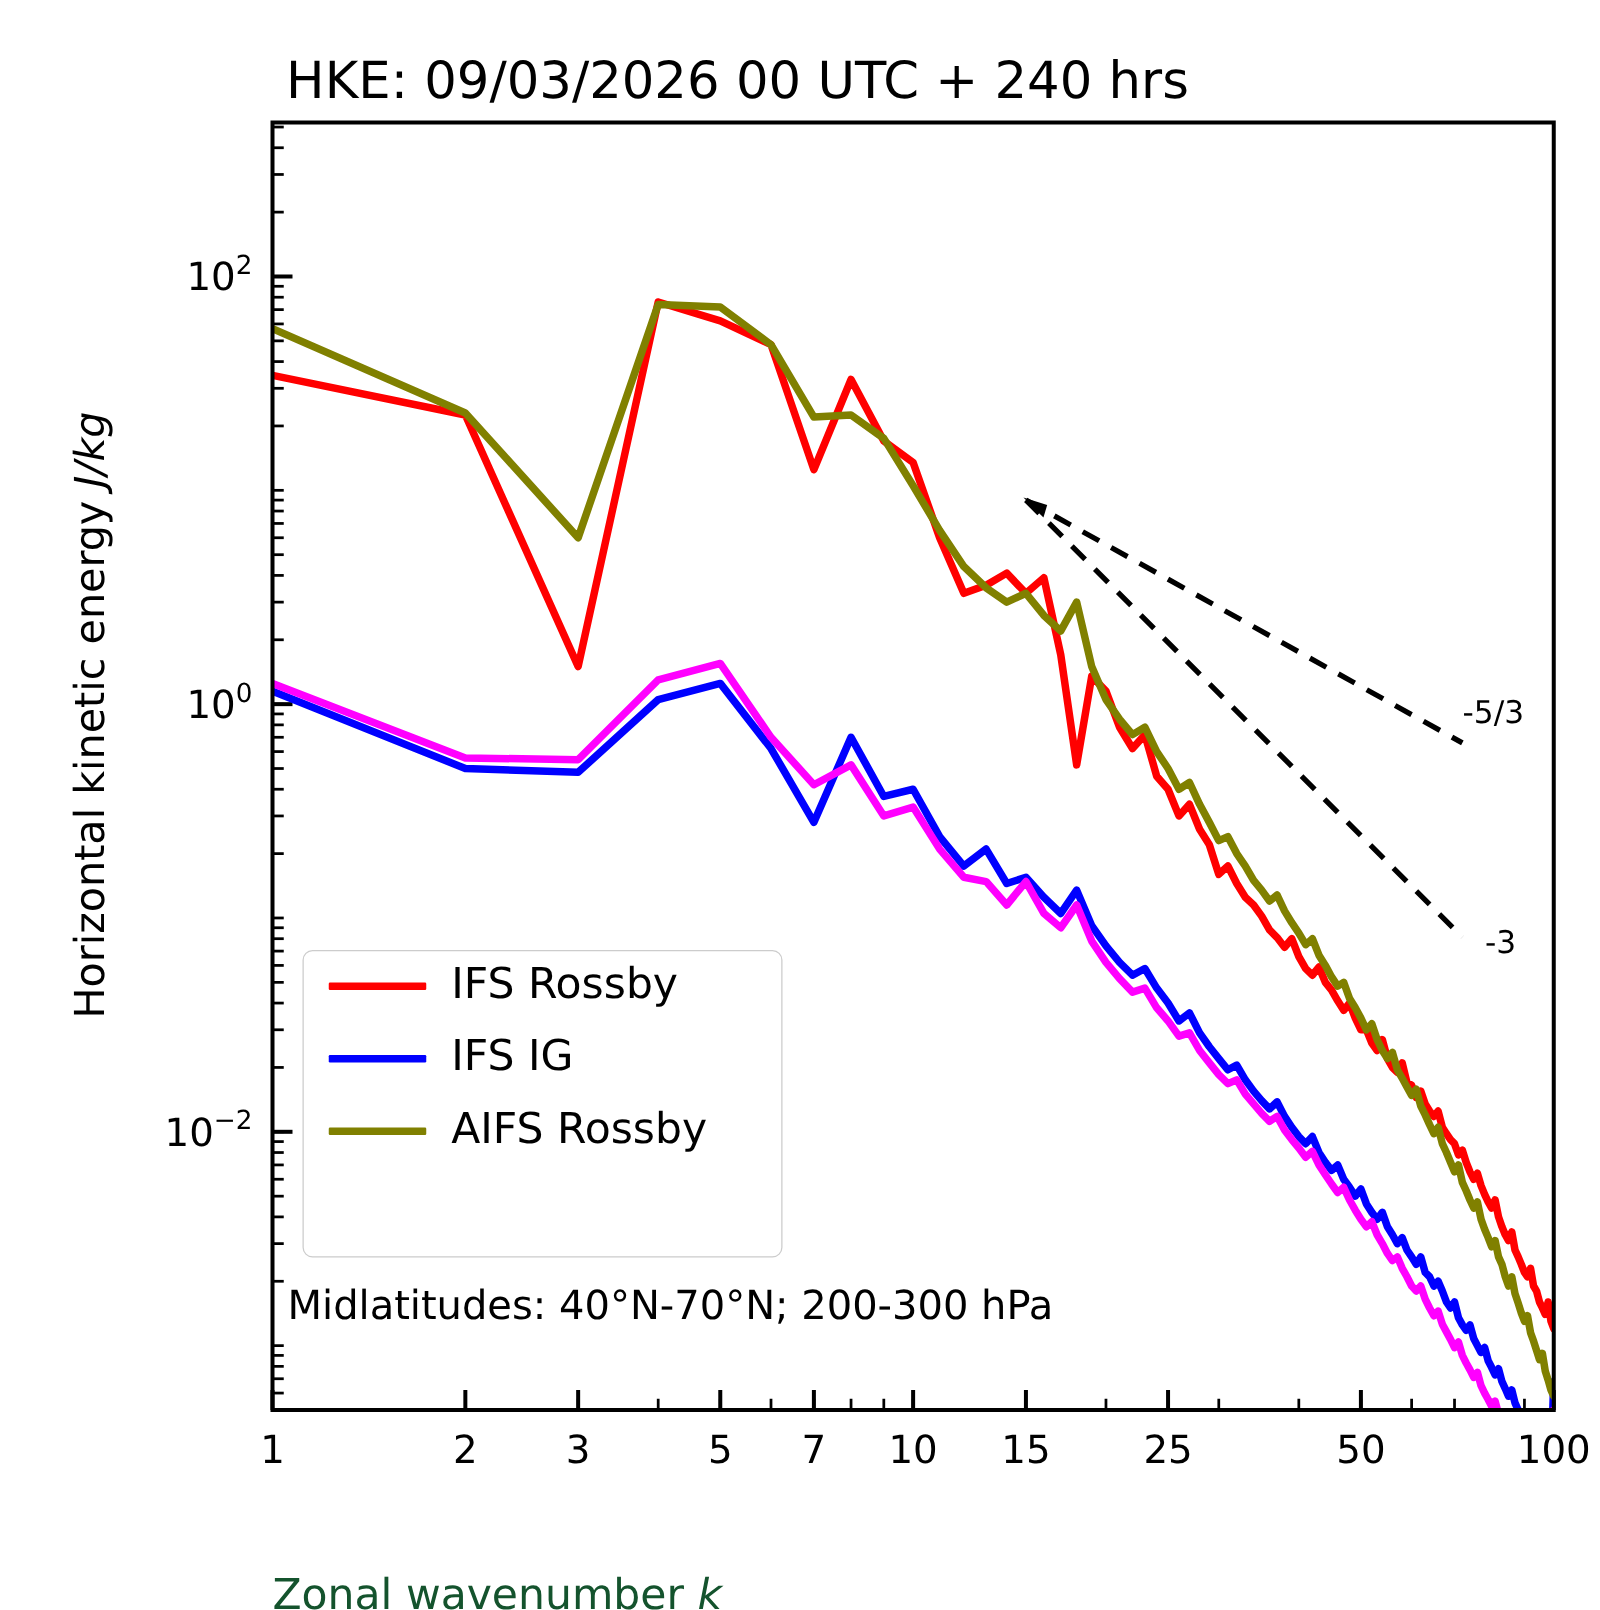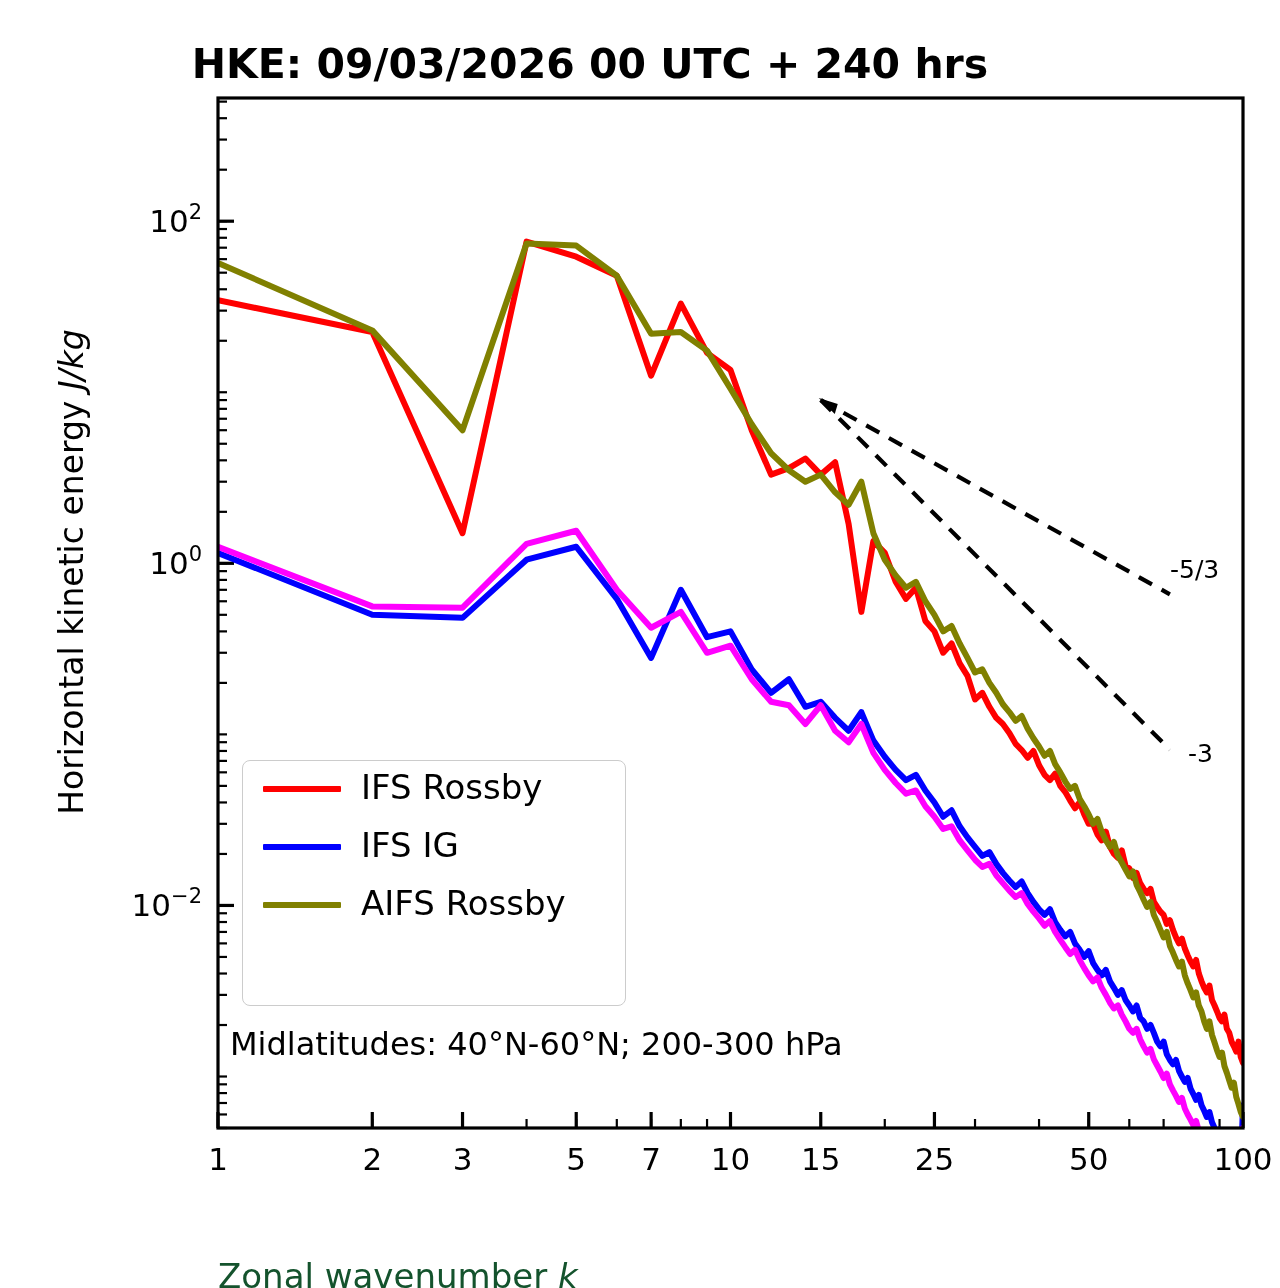--- a/index.html
+++ b/index.html
@@ -1,21 +1,21 @@
 <!DOCTYPE html>
 <html><head>
 <meta charset="utf-8">
 <style>
   html,body{margin:0;padding:0;background:#ffffff;}
   body{width:1280px;height:1288px;position:relative;
        font-family:"DejaVu Sans","Liberation Sans",sans-serif;
        -webkit-font-smoothing:antialiased;}
   #fig{position:absolute;left:0;top:0;width:1280px;height:1288px;overflow:hidden;background:#fff;}
   #title{position:absolute;left:0;top:40px;width:1180px;text-align:center;
-         font-size:41px;color:#000;letter-spacing:0px;white-space:nowrap;font-weight:bold;}
+         font-size:41px;color:#000;letter-spacing:0px;white-space:nowrap;}
   #ylabel{position:absolute;left:0;top:0;width:760px;
           transform:rotate(-90deg);transform-origin:0 0;
           font-size:33px;color:#000;text-align:center;white-space:nowrap;}
   #ylabel-wrap{position:absolute;left:52px;top:952px;width:0;height:0;}
   #xlabel{position:absolute;left:218px;top:1256px;width:1026px;text-align:left;
           font-size:34px;color:#14532d;white-space:nowrap;}
   .it{font-style:italic;}
   svg{position:absolute;left:0;top:0;}
   .tl{font-size:31px;fill:#000;font-family:"DejaVu Sans","Liberation Sans",sans-serif;}
   .tlsup{font-size:21px;fill:#000;font-family:"DejaVu Sans","Liberation Sans",sans-serif;}
@@ -183,15 +183,15 @@
     <div class="lrow" style="top:120px">
       <div class="lswatch" style="background: rgb(128, 128, 0);"></div>
       <div class="ltext">AIFS Rossby</div>
     </div>
     <div class="lrow" style="top:62px">
       <div class="lswatch" style="background: rgb(0, 0, 255);"></div>
       <div class="ltext">IFS IG</div>
     </div>
   </div>
 
-  <div id="annot">Midlatitudes: 40°N-60°N; 200-300 hPa</div>
+  <div id="annot">Midlatitudes: 40°N-70°N; 200-300 hPa</div>
 
 </div>
 
 </body></html>

